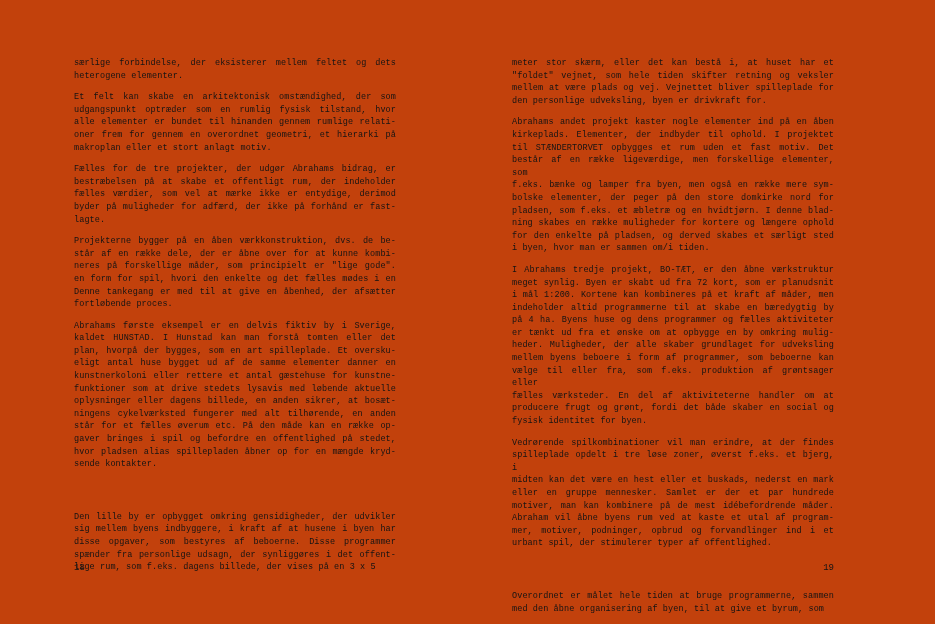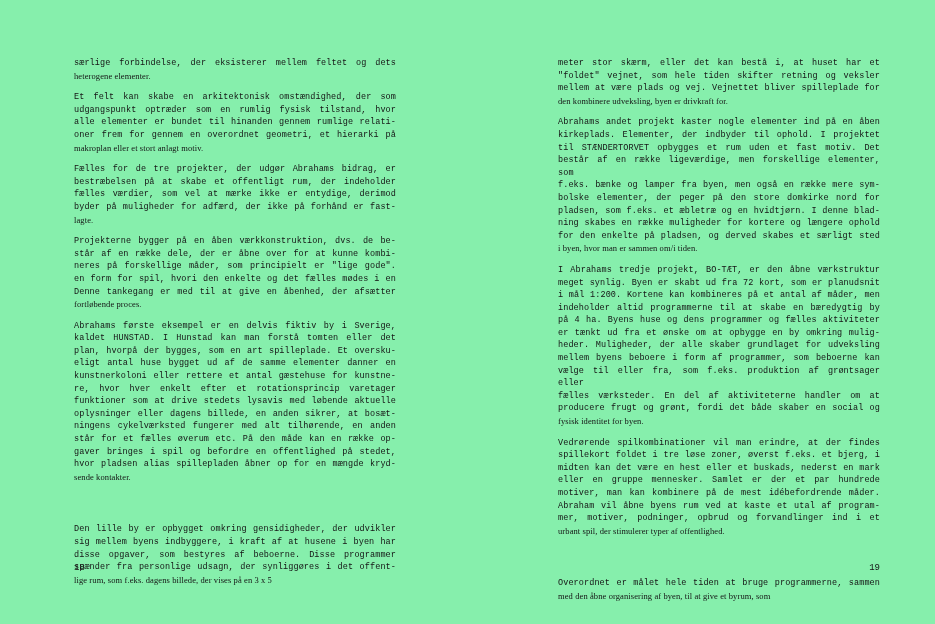--- a/index.html
+++ b/index.html
@@ -11,47 +11,46 @@
     height: 624px;
     background: #fdfdfd;
     position: relative;
     overflow: hidden;
     font-family: "Liberation Mono", "DejaVu Sans Mono", monospace;
     color: #141414;
   }
   .spread {
     position: absolute;
     inset: 0;
-    background: #86efac;
+    background: #c2410c;
   }
   .page {
     position: absolute;
     top: 57px;
     width: 322px;
     height: 540px;
   }
   .page-left  { left: 74px; }
-  .page-right { left: 558px; }
+  .page-right { left: 512px; }
   .page-text {
     font-size: 8.5px;
     line-height: 12.6px;
     letter-spacing: 0.1px;
   }
   .para {
     margin: 0 0 9px 0;
   }
   .para:last-child { margin-bottom: 0; margin-top: 40px; }
   .line {
     text-align: justify;
     text-align-last: justify;
     white-space: normal;
   }
   .line.last {
     text-align-last: left;
-    font-family: Liberation Serif, serif;
   }
   .pagenum {
     position: absolute;
     top: 505px;
     font-size: 9px;
     line-height: 12px;
     text-align: center;
   }
   .pagenum.num-left  { left: 0; }
   .pagenum.num-right { right: 0; }
@@ -88,21 +87,20 @@
           <div class="line">en form for spil, hvori den enkelte og det fælles mødes i en</div>
           <div class="line">Denne tankegang er med til at give en åbenhed, der afsætter</div>
           <div class="line last">fortløbende proces.</div>
         </div>
         <div class="para">
           <div class="line">Abrahams første eksempel er en delvis fiktiv by i Sverige,</div>
           <div class="line">kaldet HUNSTAD. I Hunstad kan man forstå tomten eller det</div>
           <div class="line">plan, hvorpå der bygges, som en art spilleplade. Et oversku-</div>
           <div class="line">eligt antal huse bygget ud af de samme elementer danner en</div>
           <div class="line">kunstnerkoloni eller rettere et antal gæstehuse for kunstne-</div>
-          <div class="line">re, hvor hver enkelt efter et rotationsprincip varetager</div>
           <div class="line">funktioner som at drive stedets lysavis med løbende aktuelle</div>
           <div class="line">oplysninger eller dagens billede, en anden sikrer, at bosæt-</div>
           <div class="line">ningens cykelværksted fungerer med alt tilhørende, en anden</div>
           <div class="line">står for et fælles øverum etc. På den måde kan en række op-</div>
           <div class="line">gaver bringes i spil og befordre en offentlighed på stedet,</div>
           <div class="line">hvor pladsen alias spillepladen åbner op for en mængde kryd-</div>
           <div class="line last">sende kontakter.</div>
         </div>
         <div class="para">
           <div class="line">Den lille by er opbygget omkring gensidigheder, der udvikler</div>
@@ -114,51 +112,51 @@
       </div>
     <div class="pagenum num-left">18</div>
   </div>
 
   <div class="page page-right">
     <div class="page-text">
         <div class="para">
           <div class="line">meter stor skærm, eller det kan bestå i, at huset har et</div>
           <div class="line">"foldet" vejnet, som hele tiden skifter retning og veksler</div>
           <div class="line">mellem at være plads og vej. Vejnettet bliver spilleplade for</div>
-          <div class="line last">den kombinere udveksling, byen er drivkraft for.</div>
+          <div class="line last">den personlige udveksling, byen er drivkraft for.</div>
         </div>
         <div class="para">
           <div class="line">Abrahams andet projekt kaster nogle elementer ind på en åben</div>
           <div class="line">kirkeplads. Elementer, der indbyder til ophold. I projektet</div>
           <div class="line">til STÆNDERTORVET opbygges et rum uden et fast motiv. Det</div>
           <div class="line">består af en række ligeværdige, men forskellige elementer, som</div>
           <div class="line">f.eks. bænke og lamper fra byen, men også en række mere sym-</div>
           <div class="line">bolske elementer, der peger på den store domkirke nord for</div>
           <div class="line">pladsen, som f.eks. et æbletræ og en hvidtjørn. I denne blad-</div>
           <div class="line">ning skabes en række muligheder for kortere og længere ophold</div>
           <div class="line">for den enkelte på pladsen, og derved skabes et særligt sted</div>
           <div class="line last">i byen, hvor man er sammen om/i tiden.</div>
         </div>
         <div class="para">
           <div class="line">I Abrahams tredje projekt, BO-TÆT, er den åbne værkstruktur</div>
           <div class="line">meget synlig. Byen er skabt ud fra 72 kort, som er planudsnit</div>
-          <div class="line">i mål 1:200. Kortene kan kombineres på et antal af måder, men</div>
+          <div class="line">i mål 1:200. Kortene kan kombineres på et kraft af måder, men</div>
           <div class="line">indeholder altid programmerne til at skabe en bæredygtig by</div>
           <div class="line">på 4 ha. Byens huse og dens programmer og fælles aktiviteter</div>
           <div class="line">er tænkt ud fra et ønske om at opbygge en by omkring mulig-</div>
           <div class="line">heder. Muligheder, der alle skaber grundlaget for udveksling</div>
           <div class="line">mellem byens beboere i form af programmer, som beboerne kan</div>
           <div class="line">vælge til eller fra, som f.eks. produktion af grøntsager eller</div>
           <div class="line">fælles værksteder. En del af aktiviteterne handler om at</div>
           <div class="line">producere frugt og grønt, fordi det både skaber en social og</div>
           <div class="line last">fysisk identitet for byen.</div>
         </div>
         <div class="para">
           <div class="line">Vedrørende spilkombinationer vil man erindre, at der findes</div>
-          <div class="line">spillekort foldet i tre løse zoner, øverst f.eks. et bjerg, i</div>
+          <div class="line">spilleplade opdelt i tre løse zoner, øverst f.eks. et bjerg, i</div>
           <div class="line">midten kan det være en hest eller et buskads, nederst en mark</div>
           <div class="line">eller en gruppe mennesker. Samlet er der et par hundrede</div>
           <div class="line">motiver, man kan kombinere på de mest idébefordrende måder.</div>
           <div class="line">Abraham vil åbne byens rum ved at kaste et utal af program-</div>
           <div class="line">mer, motiver, podninger, opbrud og forvandlinger ind i et</div>
           <div class="line last">urbant spil, der stimulerer typer af offentlighed.</div>
         </div>
         <div class="para">
           <div class="line">Overordnet er målet hele tiden at bruge programmerne, sammen</div>
           <div class="line last">med den åbne organisering af byen, til at give et byrum, som</div>

